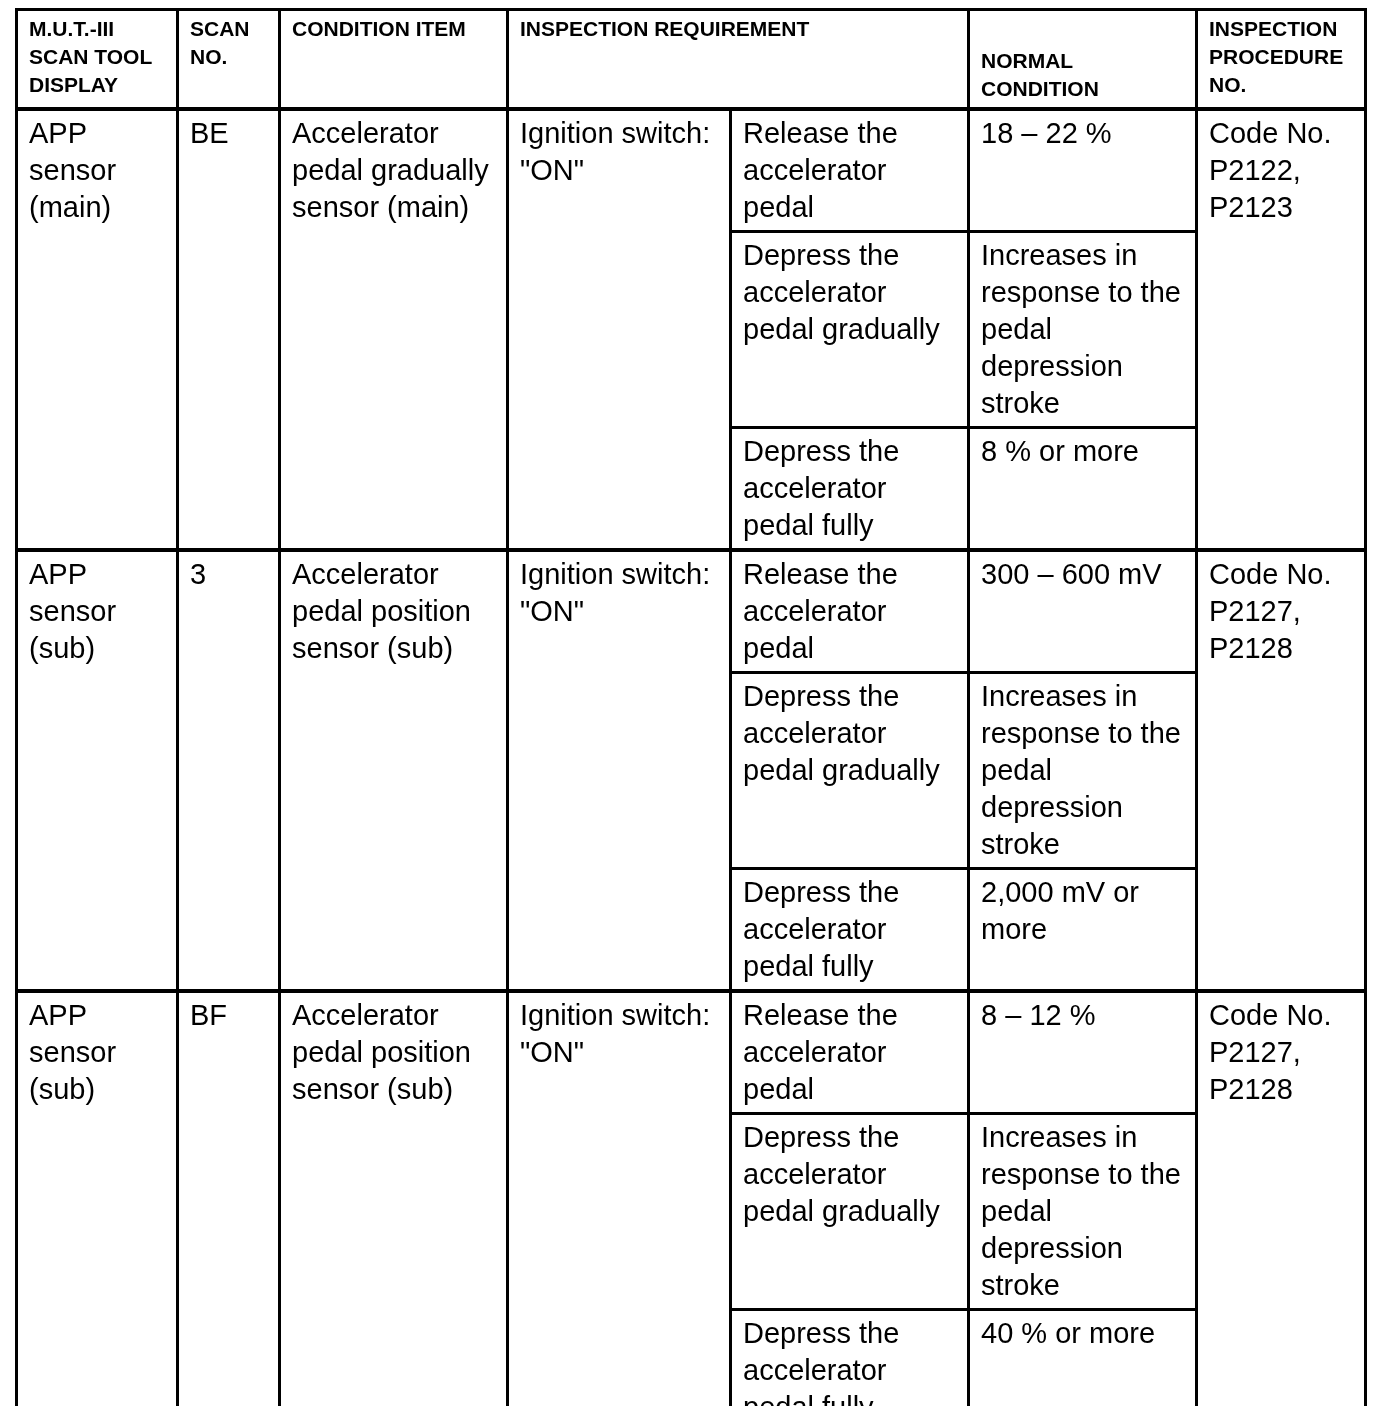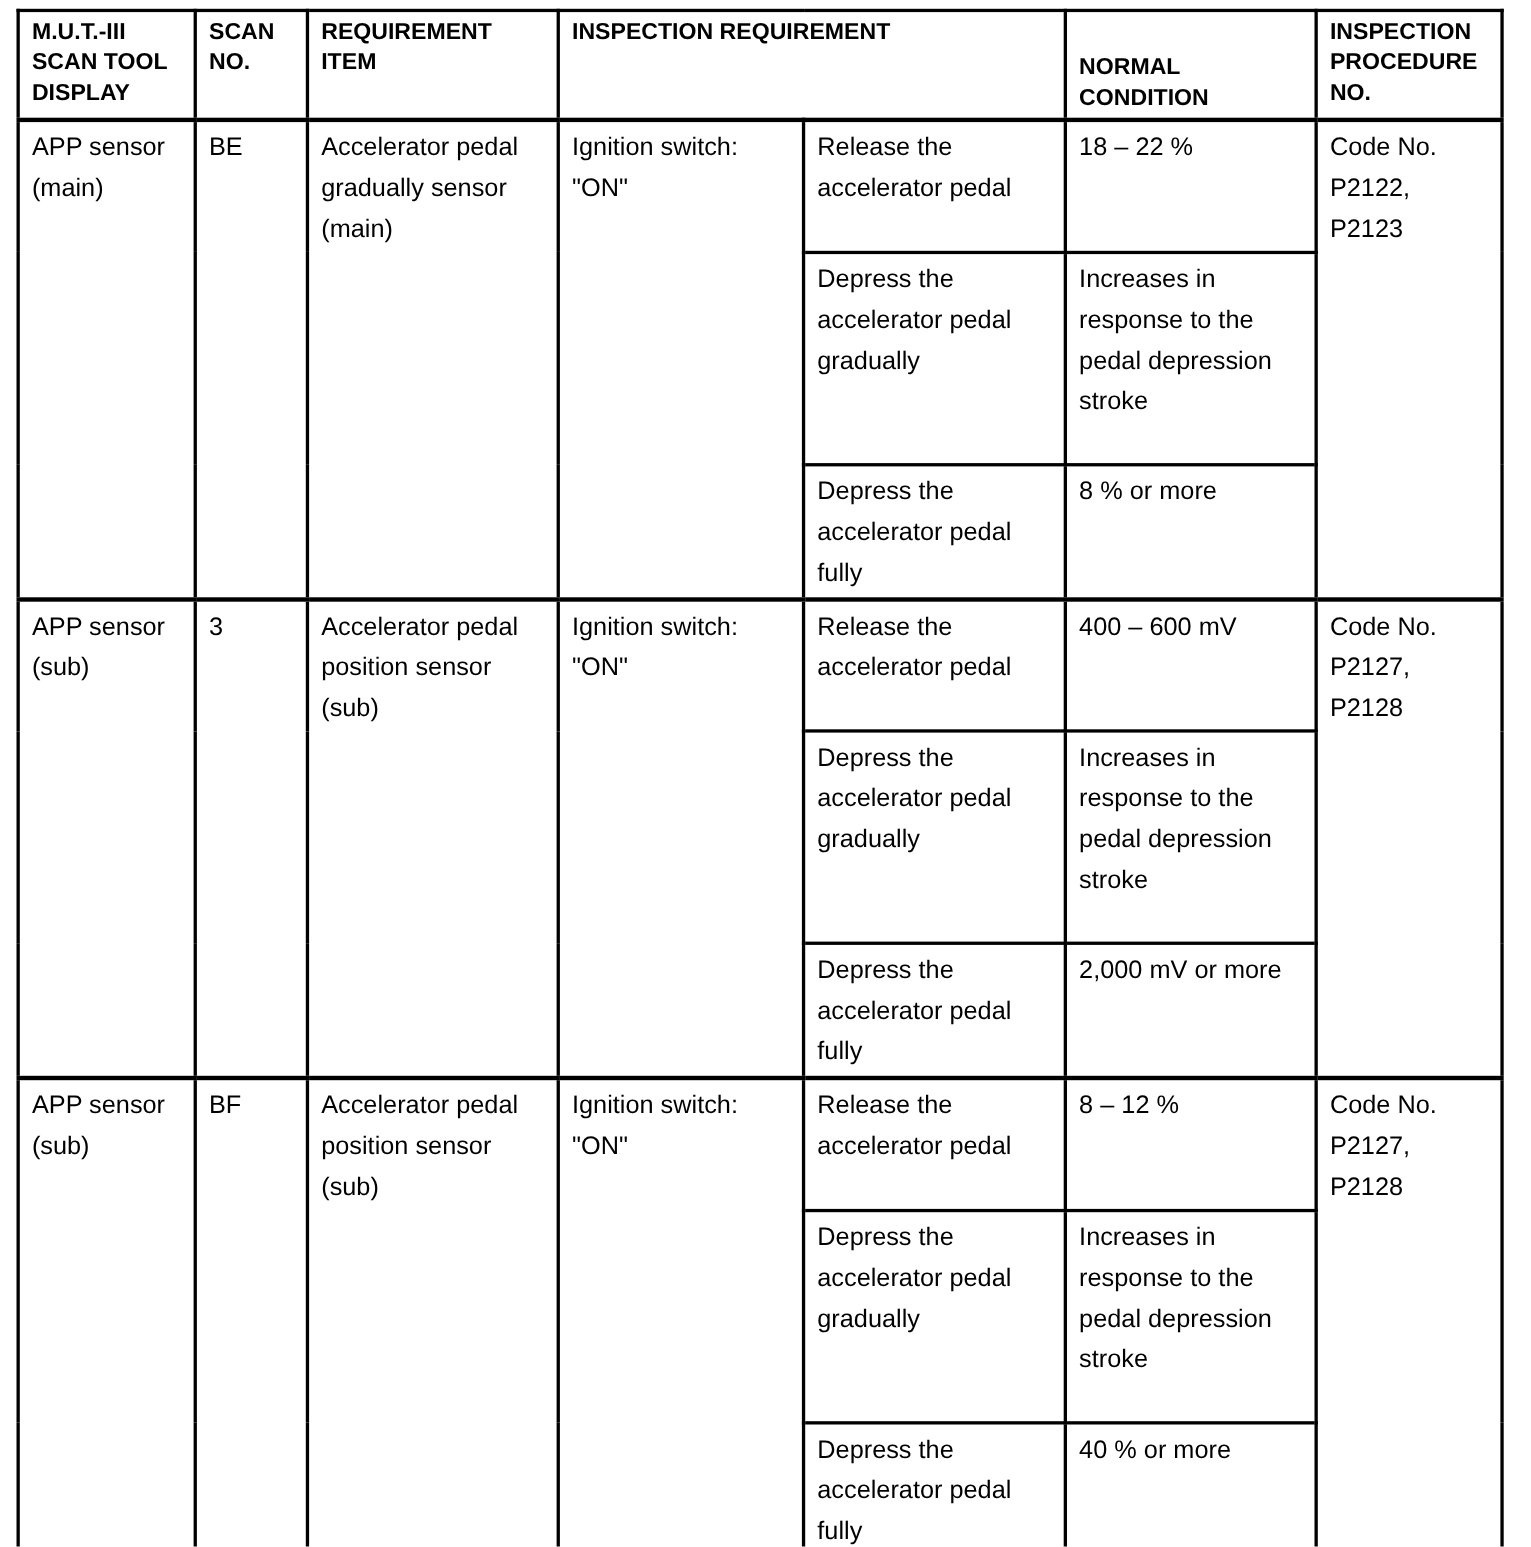--- a/index.html
+++ b/index.html
@@ -29,21 +29,21 @@
     overflow: hidden;
     word-wrap: break-word;
   }
   table.insp th {
     font-size: 21px;
     line-height: 28px;
     font-weight: bold;
     padding: 4px 10px 4px 11px;
   }
   table.insp td {
-    font-size: 23px;
+    font-size: 29px;
     line-height: 37px;
     font-weight: normal;
     padding: 4px 10px 4px 11px;
   }
   tr.header-row { height: 92px; }
   tr.sub-row-1 { height: 120px; }
   tr.sub-row-2 { height: 193px; }
   tr.sub-row-3 { height: 116px; }
   tr.group-start td { border-top-width: 4px; }
   tr.header-row th { border-bottom-width: 4px; }
@@ -72,21 +72,21 @@
         <col class="c3">
         <col class="c4">
       <col class="c5">
         <col class="c6">
         <col class="c7">
     </colgroup>
     <thead>
       <tr class="header-row">
         <th>M.U.T.-III SCAN TOOL DISPLAY</th>
         <th>SCAN NO.</th>
-        <th>REQUIREMENT ITEM</th>
+        <th>CONDITION ITEM</th>
         <th colspan="2">INSPECTION REQUIREMENT</th>
         <th><span class="hdr-narrow">NORMAL CONDITION</span></th>
         <th>INSPECTION PROCEDURE NO.</th>
       </tr>
     </thead>
     <tbody>
 
       <tr class="sub-row-1 group-start">
         <td rowspan="3">APP sensor (main)</td>
         <td rowspan="3">BE</td>
@@ -104,21 +104,21 @@
         <td>Depress the accelerator pedal fully</td>
         <td>8 % or more</td>
       </tr>
 
       <tr class="sub-row-1 group-start">
         <td rowspan="3">APP sensor (sub)</td>
         <td rowspan="3">3</td>
         <td rowspan="3">Accelerator pedal position sensor (sub)</td>
         <td rowspan="3">Ignition switch: "ON"</td>
         <td>Release the accelerator pedal</td>
-        <td>400 – 600 mV</td>
+        <td>300 – 600 mV</td>
         <td rowspan="3">Code No. P2127, P2128</td>
       </tr>
       <tr class="sub-row-2">
         <td>Depress the accelerator pedal gradually</td>
         <td>Increases in response to the pedal depression stroke</td>
       </tr>
       <tr class="sub-row-3">
         <td>Depress the accelerator pedal fully</td>
         <td>2,000 mV or more</td>
       </tr>

